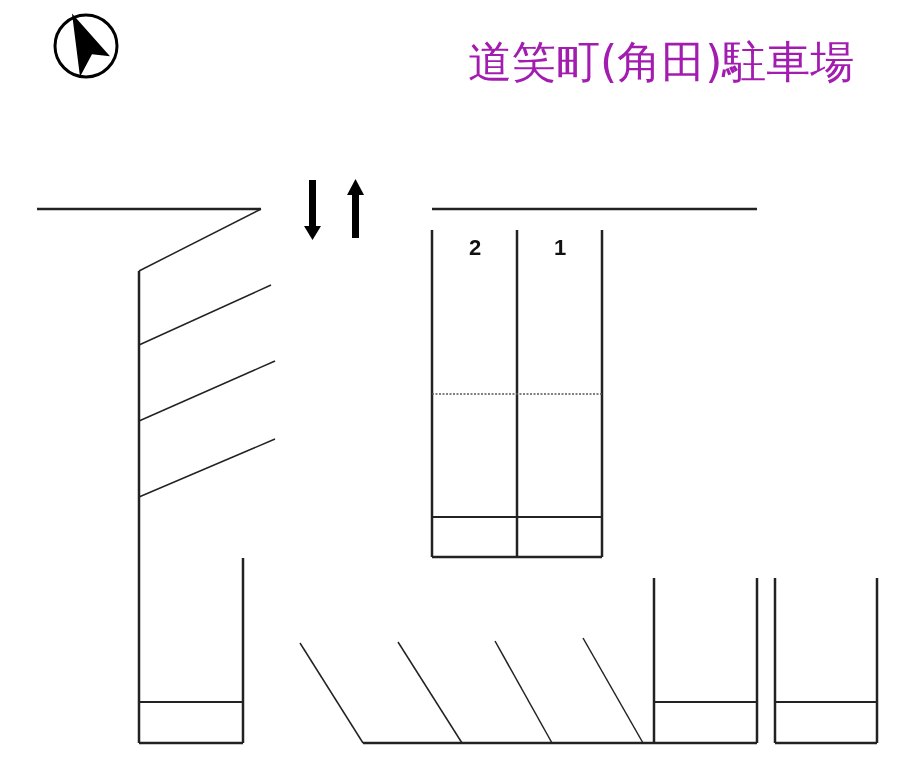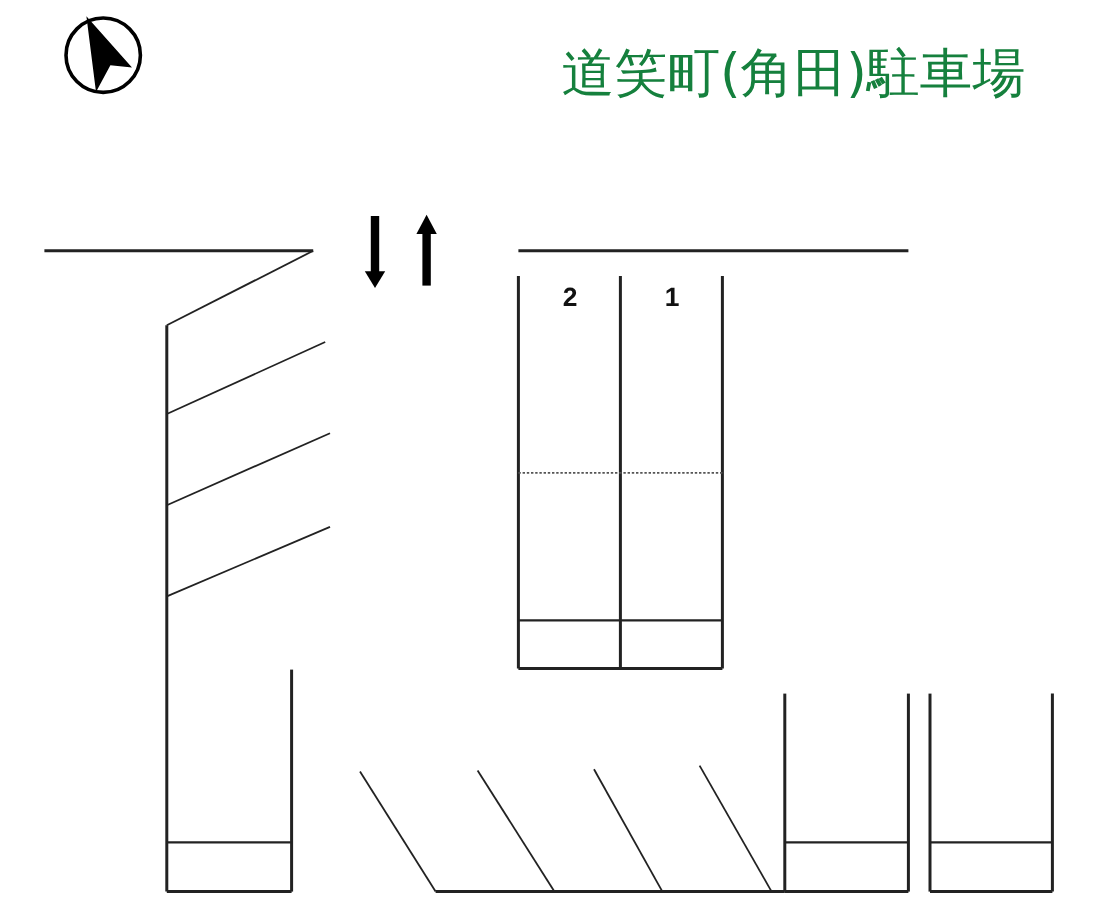--- a/index.html
+++ b/index.html
@@ -1,19 +1,19 @@
 <!DOCTYPE html>
 <html><head>
   <meta charset="utf-8">
   <style>
     html, body { margin: 0; padding: 0; background: #ffffff; }
     body { width: 913px; height: 760px; position: relative; overflow: hidden; font-family: "DejaVu Sans", sans-serif; }
     .title {
       position: absolute; left: 468px; top: 30px; width: 430px;
-      font-family: "DejaVu Sans", sans-serif; font-size: 44px; color: #15803d;
+      font-family: "DejaVu Sans", sans-serif; font-size: 44px; color: #a21caf;
       white-space: nowrap; letter-spacing: 0px; line-height: 64px;
     }
     .compass { position: absolute; left: 52px; top: 12px; width: 70px; height: 70px; }
     .map { position: absolute; left: 0; top: 0; width: 913px; height: 760px; }
     .space-label {
       position: absolute; font-family: "Liberation Sans", sans-serif; font-weight: bold;
       font-size: 22px; color: #111111; width: 30px; text-align: center;
     }
     svg line, svg polyline { stroke: #222222; fill: none; }
   </style>

